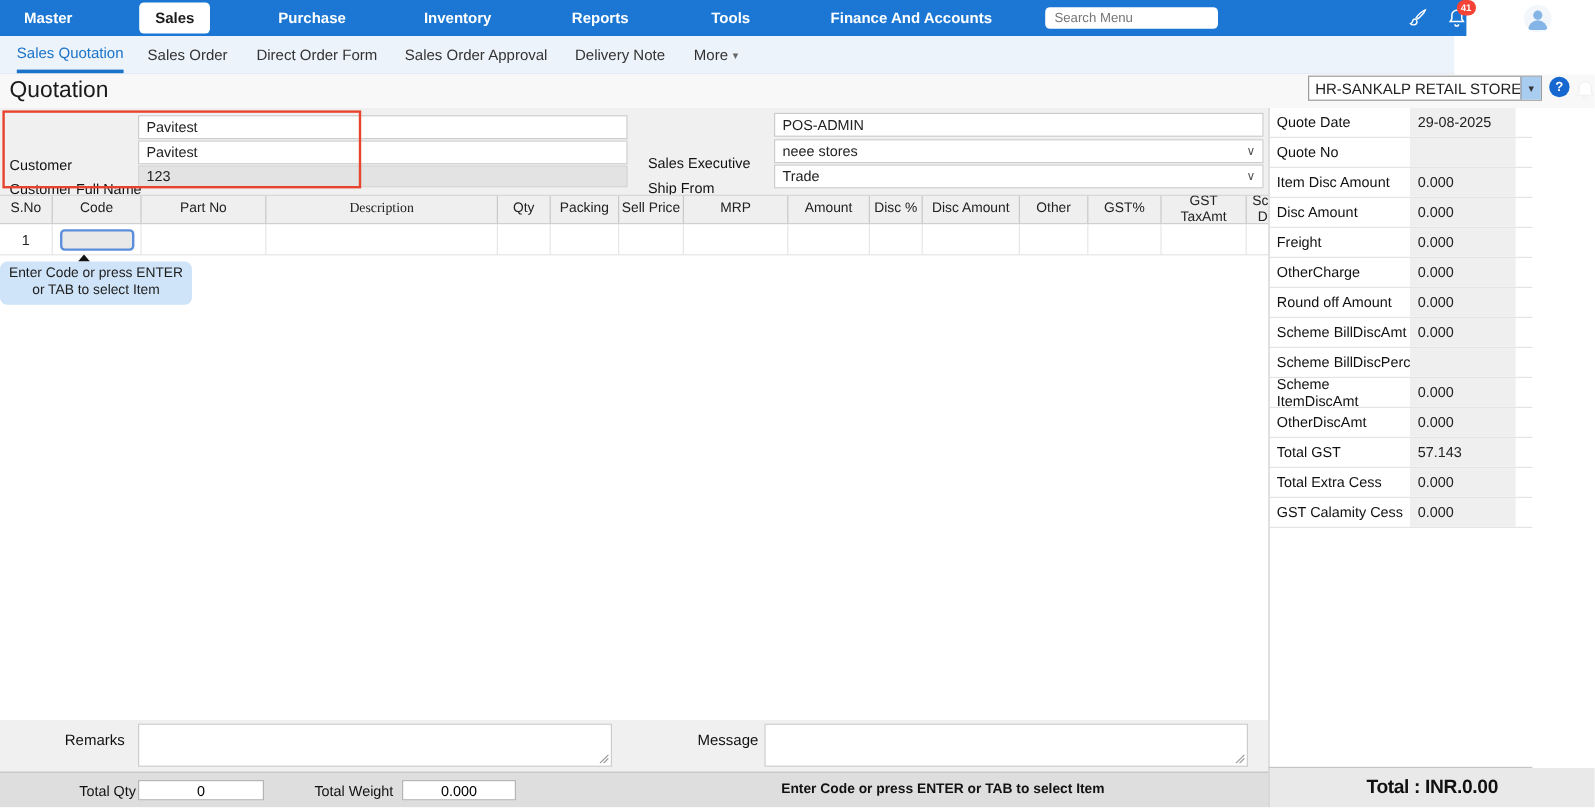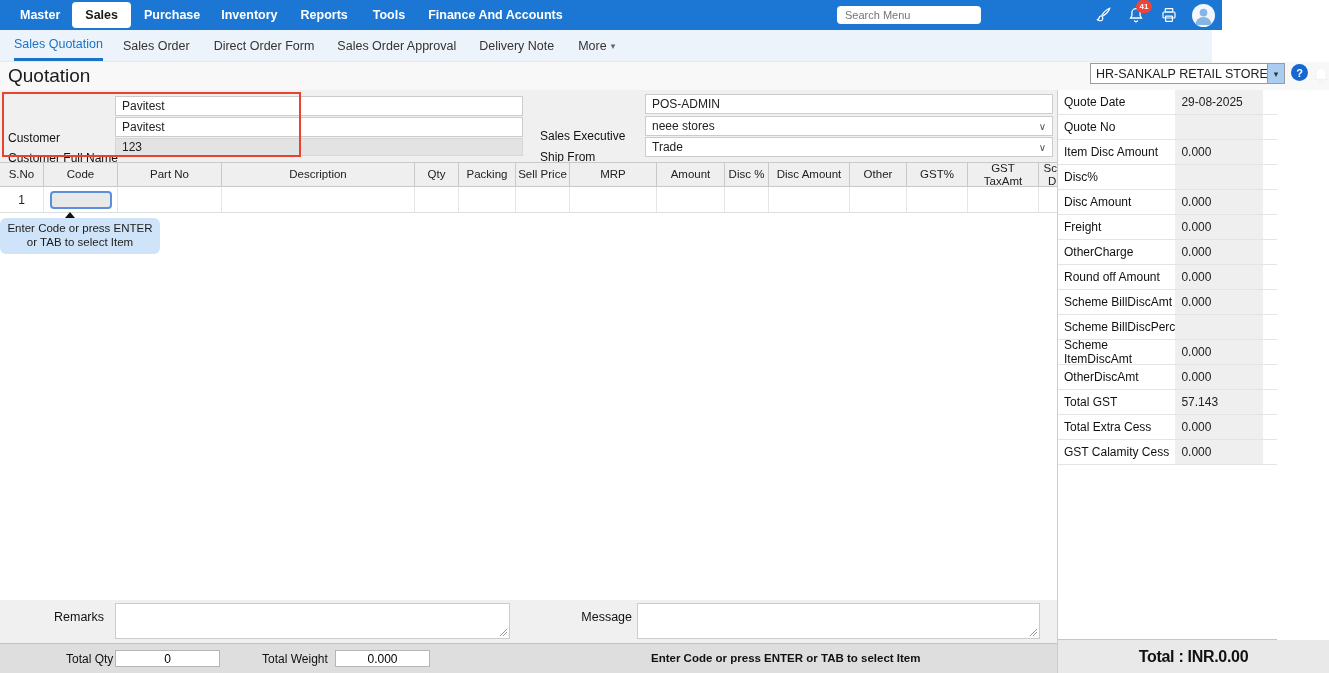--- a/index.html
+++ b/index.html
@@ -2,21 +2,21 @@
 <html><head>
 <meta charset="utf-8">
 <style>
   * { box-sizing: border-box; margin: 0; padding: 0; }
   html,body { width: 1329px; height: 673px; }
   body { font-family: "Liberation Sans", sans-serif; background: #fff; overflow: hidden; }
   .root { position: relative; width: 1329px; height: 673px; background: #fff; overflow: hidden; }
 
   
   .topnav { position: absolute; top:0; left:0; width:1222px; height:30px; background:#1b77d3;
-            display:flex; align-items:center; color:#fff; }
+            display:flex; align-items:center; color:#fff;gap:44px; }
   .nav-item { font-size:12.5px; font-weight:bold; cursor:pointer; white-space:nowrap; }
   .nav-item.m0{margin-left:20px;} .nav-item.m1{margin-left:12px;} .nav-item.m2{margin-left:13px;}
   .nav-item.m3{margin-left:21px;} .nav-item.m4{margin-left:23px;} .nav-item.m5{margin-left:25px;}
   .nav-item.m6{margin-left:23px;}
   .nav-item.active { background:#fff; color:#1a1a1a; padding:6px 13px; border-radius:4px; }
   .search-input { margin-left:auto; width:144px; height:18px; border:none; border-radius:4px;
             padding:0 8px; font-size:11px; font-family:"Liberation Sans",sans-serif; color:#333; outline:none; }
   .nav-icons { display:flex; align-items:center; margin-left:112px; margin-right:7px; gap:13px; }
   .icon-btn { position:relative; width:20px; height:20px; display:flex; align-items:center; justify-content:center; cursor:pointer; }
   .badge { position:absolute; top:-5px; left:10px; min-width:16px; height:13px; background:#f44336; color:#fff;
@@ -57,21 +57,21 @@
             font-size:12px; color:#222; display:flex; align-items:center; padding:0 6px; cursor:pointer; }
   .mselect .chev { margin-left:auto; font-size:10px; color:#555; }
 
   
   .items-table { position:absolute; top:162px; left:0; width:1057px; overflow:hidden; }
   .thead { display:flex; height:25px; background:#efefef; border-top:1px solid #c9c9c9; border-bottom:1px solid #c9c9c9; }
   .th { border-right:1px solid #c9c9c9; display:flex; align-items:center; justify-content:center;
         font-size:11.5px; color:#222; text-align:center; line-height:1.1; overflow:hidden; flex:none; }
   .trow { display:flex; height:26px; border-bottom:1px solid #ddd; background:#fff; }
   .td { border-right:1px solid #e6e6e6; display:flex; align-items:center; justify-content:center; font-size:12px; color:#222; flex:none; }
-  .c0{width:44px;} .c1{width:74px;} .c2{width:104px;} .c3{width:193px;} .c4{width:44px;}
+  .c0{width:44px;} .c1{width:74px;} .c2{width:104px;} .c3{width:193px;font-family:Liberation Serif, serif;} .c4{width:44px;}
   .c5{width:57px;} .c6{width:54px;} .c7{width:87px;} .c8{width:68px;} .c9{width:44px;}
   .c10{width:81px;} .c11{width:57px;} .c12{width:61px;} .c13{width:71px;} .c14{width:30px;}
   .narrow-span { display:inline-block; max-width:46px; }
   .code-input { width:62px; height:18px; background:#e9e9e9; border:2px solid #5b8edb; border-radius:4px; outline:none;
         font-size:12px; font-family:"Liberation Sans",sans-serif; padding:0 4px; }
   .tip-caret { position:absolute; top:212px; left:65px; width:0; height:0;
         border-left:5px solid transparent; border-right:5px solid transparent; border-bottom:6px solid #111; }
   .tooltip { position:absolute; top:218px; left:0; width:160px; background:#cfe4f8; border-radius:6px;
         padding:4px 6px; font-size:11.5px; color:#1c1c1c; text-align:center; line-height:1.2; }
 
@@ -276,24 +276,20 @@
     </div>
     <div class="prow">
       <span class="plabel">Quote No</span>
       <span class="pvalue"></span>
     </div>
     <div class="prow">
       <span class="plabel">Item Disc Amount</span>
       <span class="pvalue">0.000</span>
     </div>
     <div class="prow">
-      <span class="plabel">Disc%</span>
-      <span class="pvalue"></span>
-    </div>
-    <div class="prow">
       <span class="plabel">Disc Amount</span>
       <span class="pvalue">0.000</span>
     </div>
     <div class="prow">
       <span class="plabel">Freight</span>
       <span class="pvalue">0.000</span>
     </div>
     <div class="prow">
       <span class="plabel">OtherCharge</span>
       <span class="pvalue">0.000</span>

